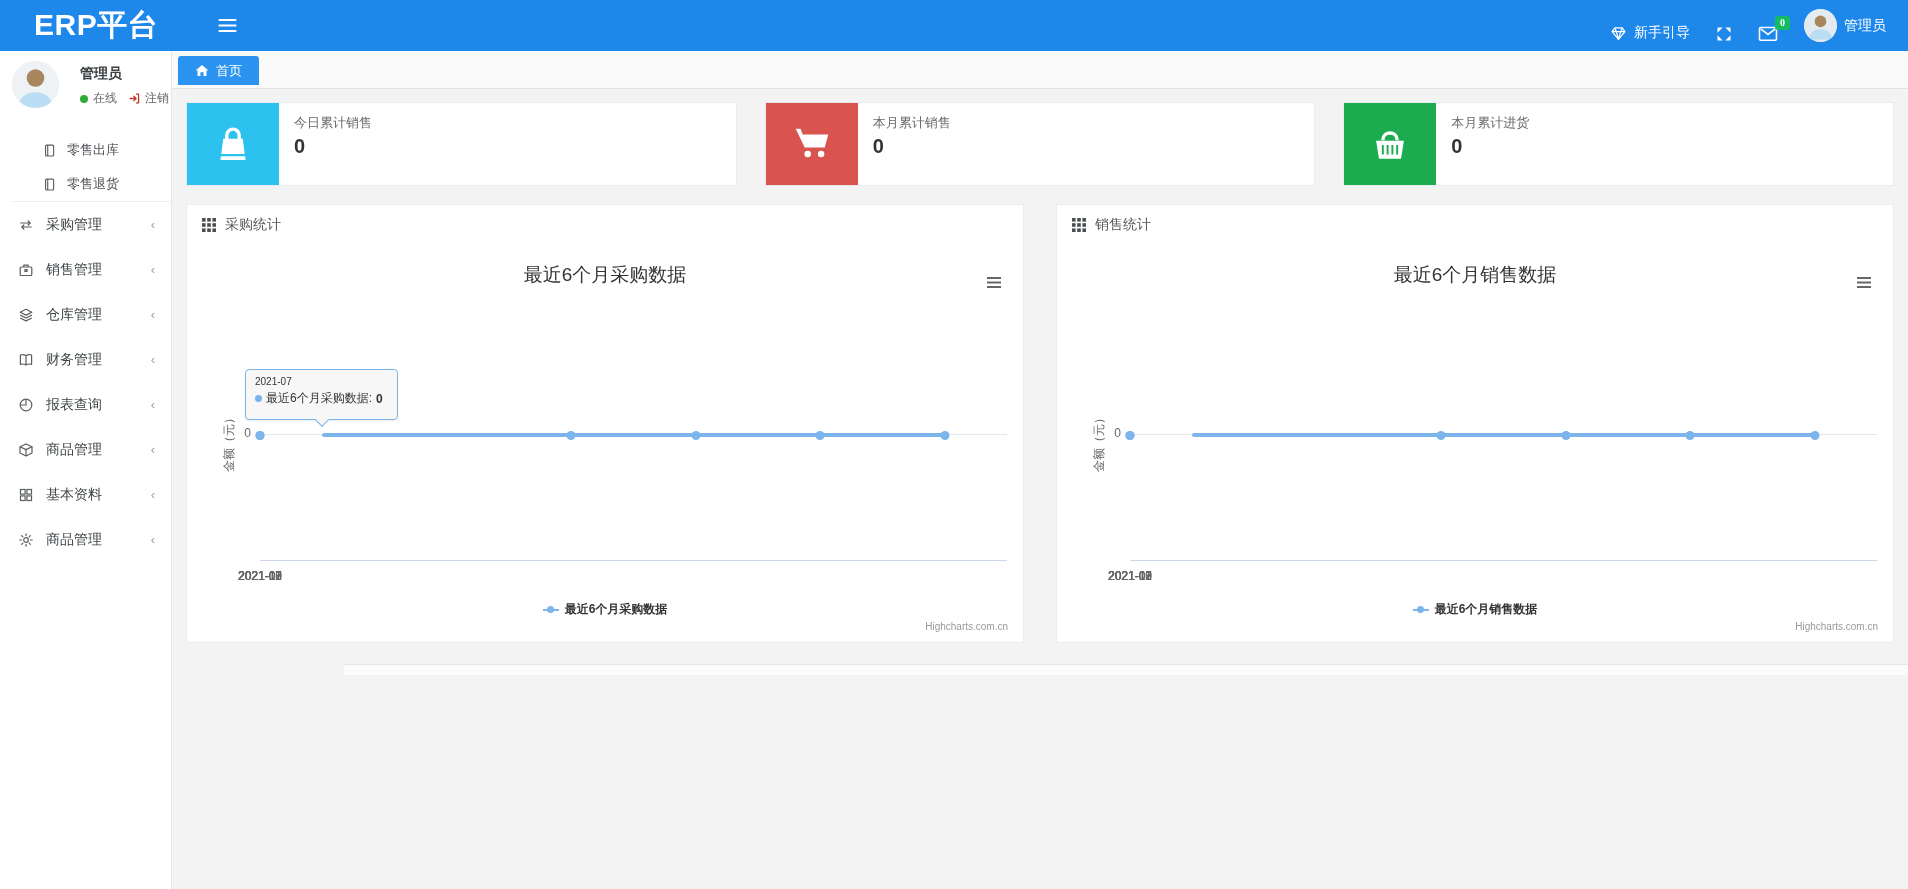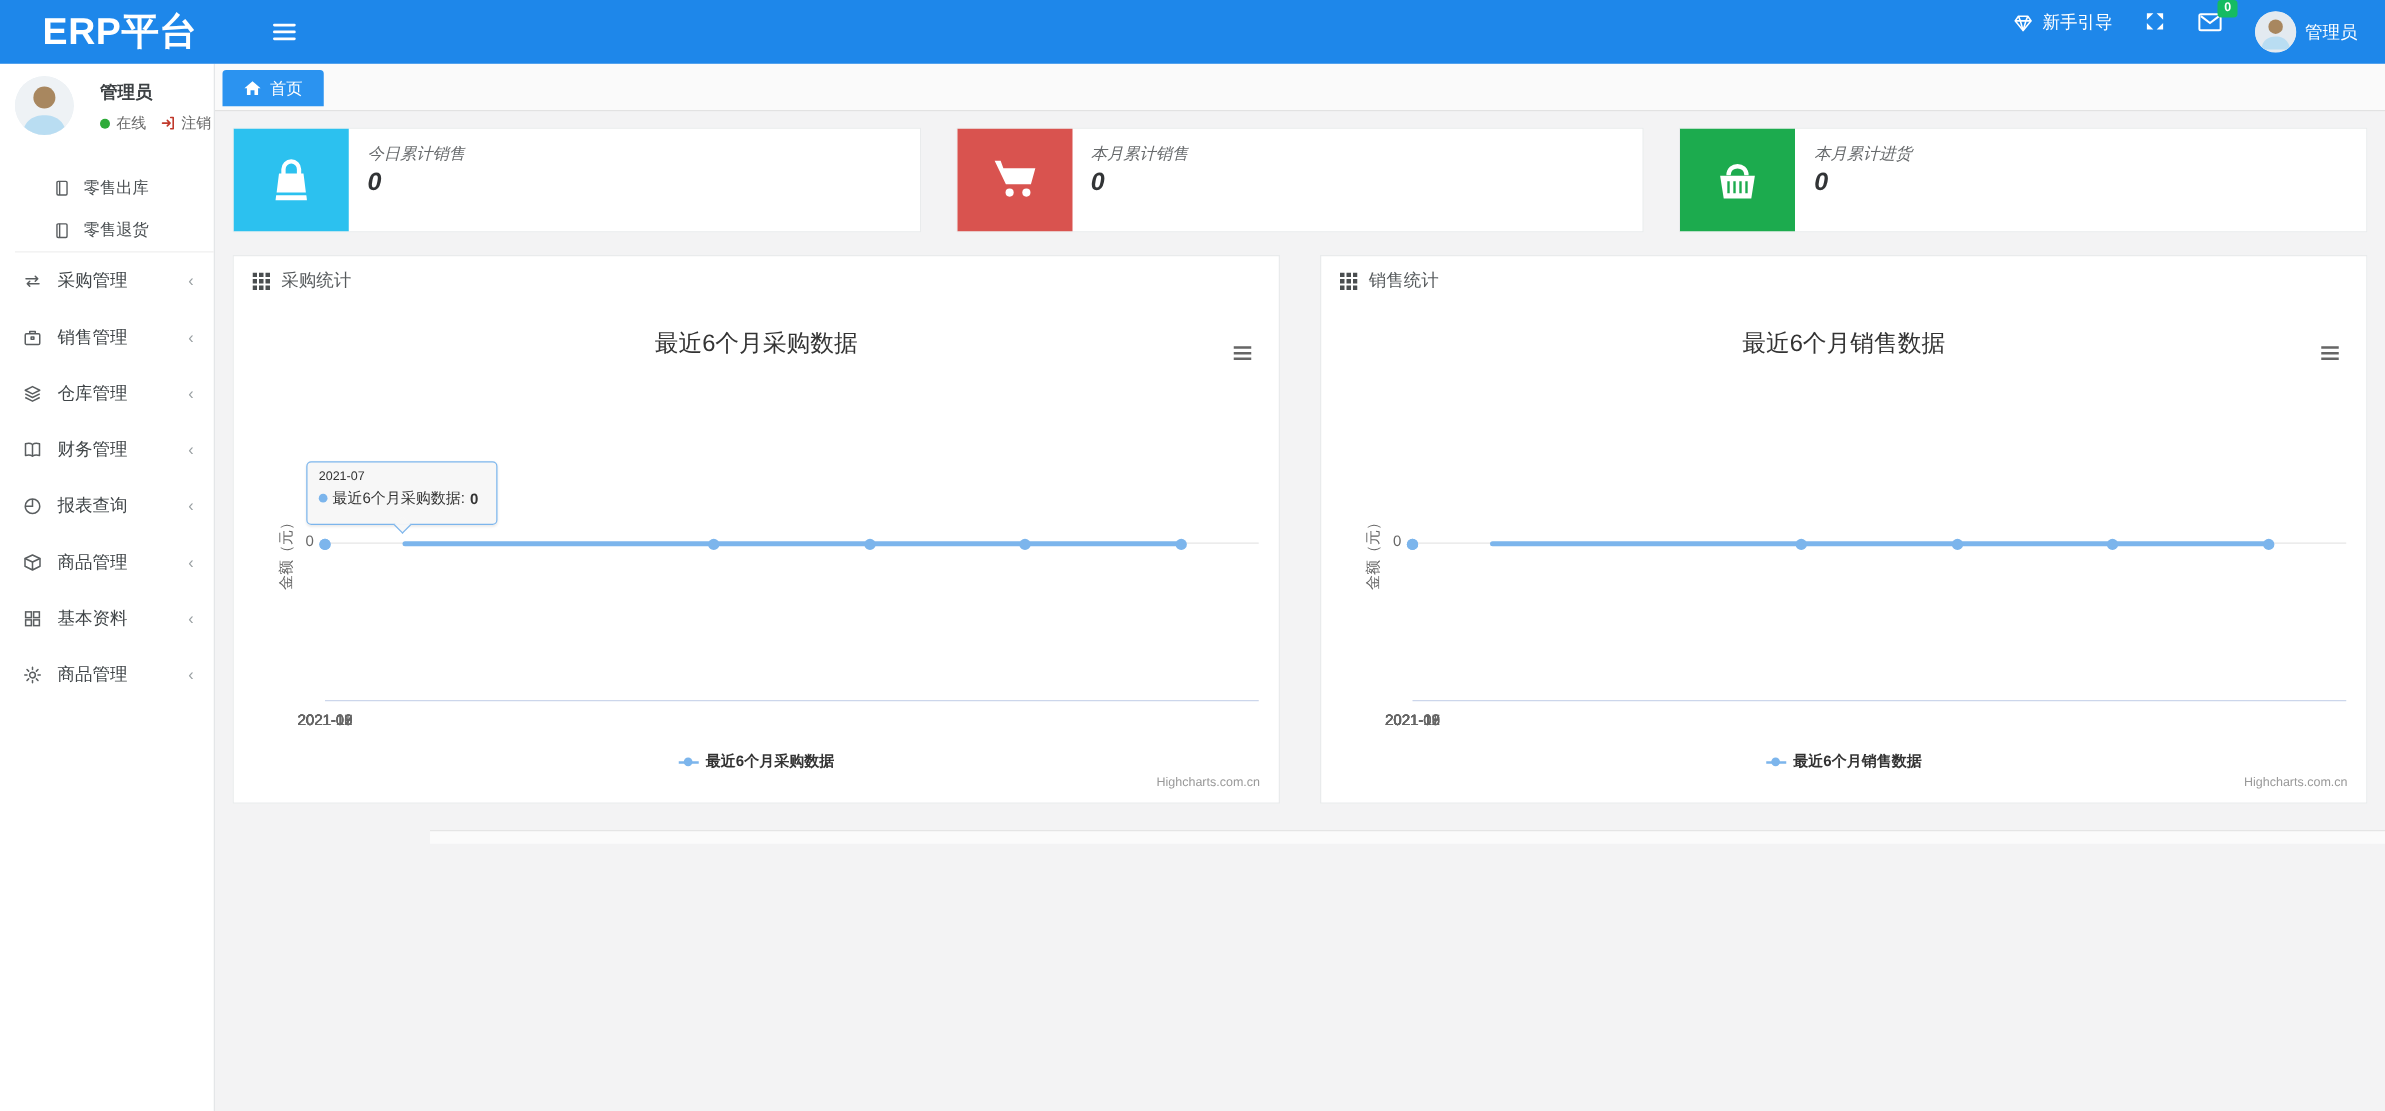--- a/index.html
+++ b/index.html
@@ -2,21 +2,21 @@
 <html><head>
 <meta charset="utf-8">
 <style>
   * { margin:0; padding:0; box-sizing:border-box; }
   html,body { width:1908px; height:889px; overflow:hidden; font-family:"Liberation Sans","DejaVu Sans",sans-serif; background:#f3f3f4; }
 
   
   .navbar { position:absolute; top:0; left:0; width:1908px; height:51px; background:#1e87ea; display:flex; align-items:center; color:#fff; z-index:30; }
   .brand { font-size:30px; font-weight:bold; margin-left:34px; letter-spacing:.5px; }
   .nav-burger { margin-left:60px; cursor:pointer; display:flex; align-items:center; }
-  .nav-right { margin-left:auto; display:flex; align-items:flex-start; gap:26px; margin-right:22px; }
+  .nav-right { margin-left:auto; display:flex; align-items:flex-end; gap:26px; margin-right:22px;font-family:Liberation Serif, serif; }
   .nav-item { display:flex; align-items:center; gap:7px; font-size:14px; cursor:pointer; }
   .mail-wrap { position:relative; }
   .mail-badge { position:absolute; top:-9px; right:-12px; background:#15bb62; color:#fff; font-size:10px; font-weight:bold; padding:1px 5px; border-radius:3px; line-height:12px; }
   .nav-avatar { width:33px; height:33px; border-radius:50%; overflow:hidden; background:#e6edf2; flex:none; }
 
   
   .sidebar { position:absolute; top:51px; left:0; width:172px; height:838px; background:#fff; border-right:1px solid #e4e6e8; z-index:20; }
   .side-user { position:relative; height:76px; padding:10px 0 0 12px; }
   .side-avatar { width:47px; height:47px; border-radius:50%; overflow:hidden; background:#e6edf2; float:left; }
   .side-user-info { margin-left:68px; padding-top:4px; }
@@ -36,21 +36,21 @@
   .sub-item .mi-icon { width:15px; display:flex; }
   .sub-item .mi-label { margin-left:10px; }
 
   
   .content { position:absolute; top:51px; left:172px; width:1736px; height:624px; background:#f3f3f4; }
   .tabbar { height:38px; background:#fafafa; border-bottom:1px solid #e2e2e2; padding:5px 0 0 6px; }
   .tab { display:inline-flex; align-items:center; gap:7px; height:29px; background:#2b93f0; color:#fff; font-size:13px; padding:0 17px; border-radius:3px 3px 0 0; cursor:pointer; }
 
   
   .cards { display:flex; gap:28px; padding:13px 14px 0 14px; }
-  .card { flex:1; height:84px; background:#fff; border:1px solid #e9ebec; display:flex; cursor:default;font-style:italic; }
+  .card { flex:1; height:84px; background:#fff; border:1px solid #e9ebec; display:flex; cursor:default; }
   .card-icon { width:92px; height:82px; flex:none; display:flex; align-items:center; justify-content:center; }
   .card-body { padding:11px 0 0 15px; }
   .card-label { font-size:13px; color:#676a6c; }
   .card-value { font-size:20px; font-weight:bold; color:#323436; margin-top:3px; }
 
   
   .panels { display:flex; gap:32px; padding:18px 14px 0 14px; }
   .panel { flex:1; height:439px; background:#fff; border:1px solid #e9ebec; }
   .panel-header { height:40px; display:flex; align-items:center; gap:9px; padding-left:15px; color:#565a5c; font-size:14px; }
   .chart-area { position:relative; height:397px; font-family:"Liberation Sans","DejaVu Sans",sans-serif; }

